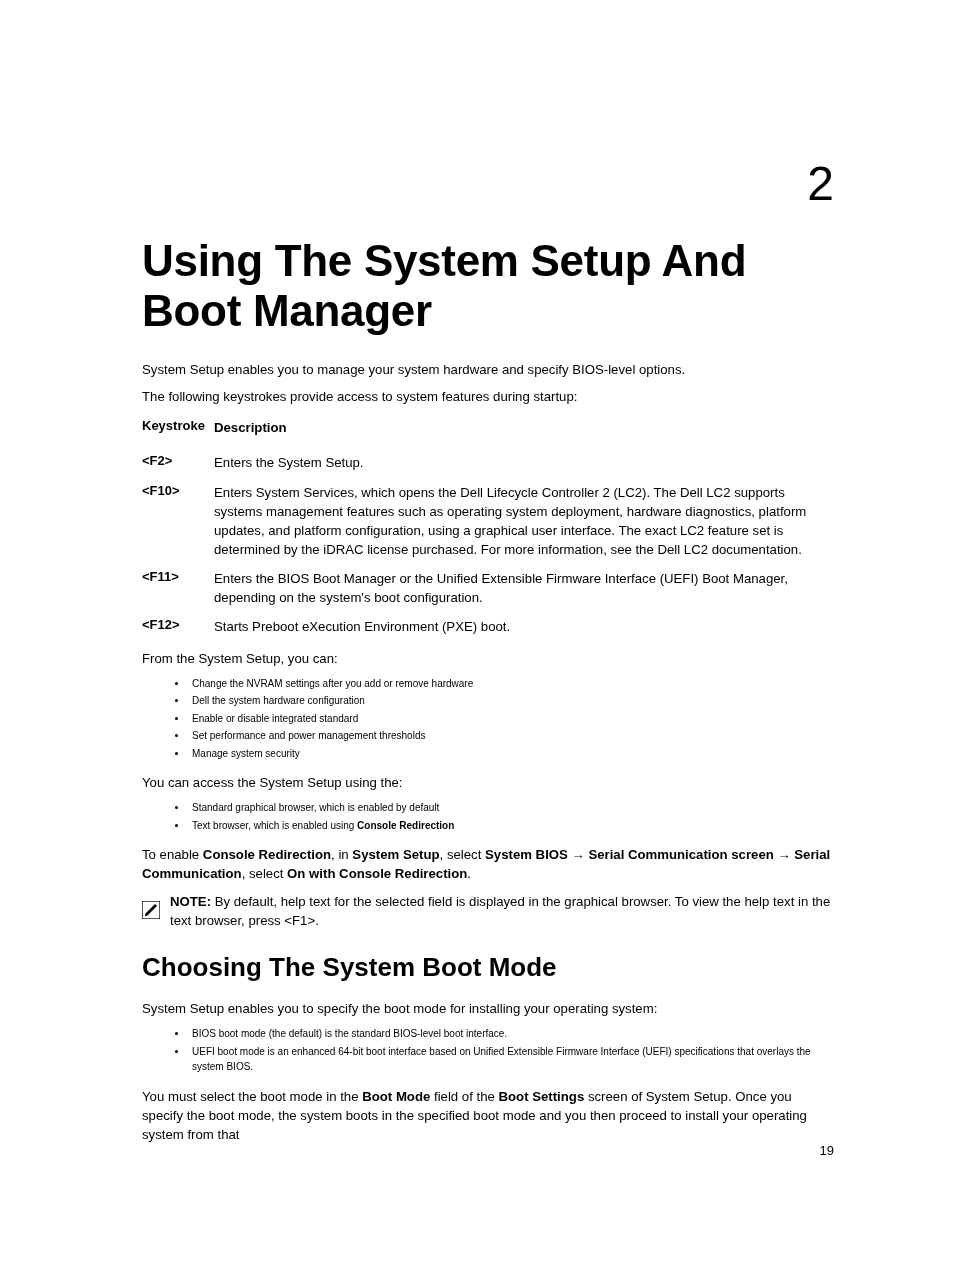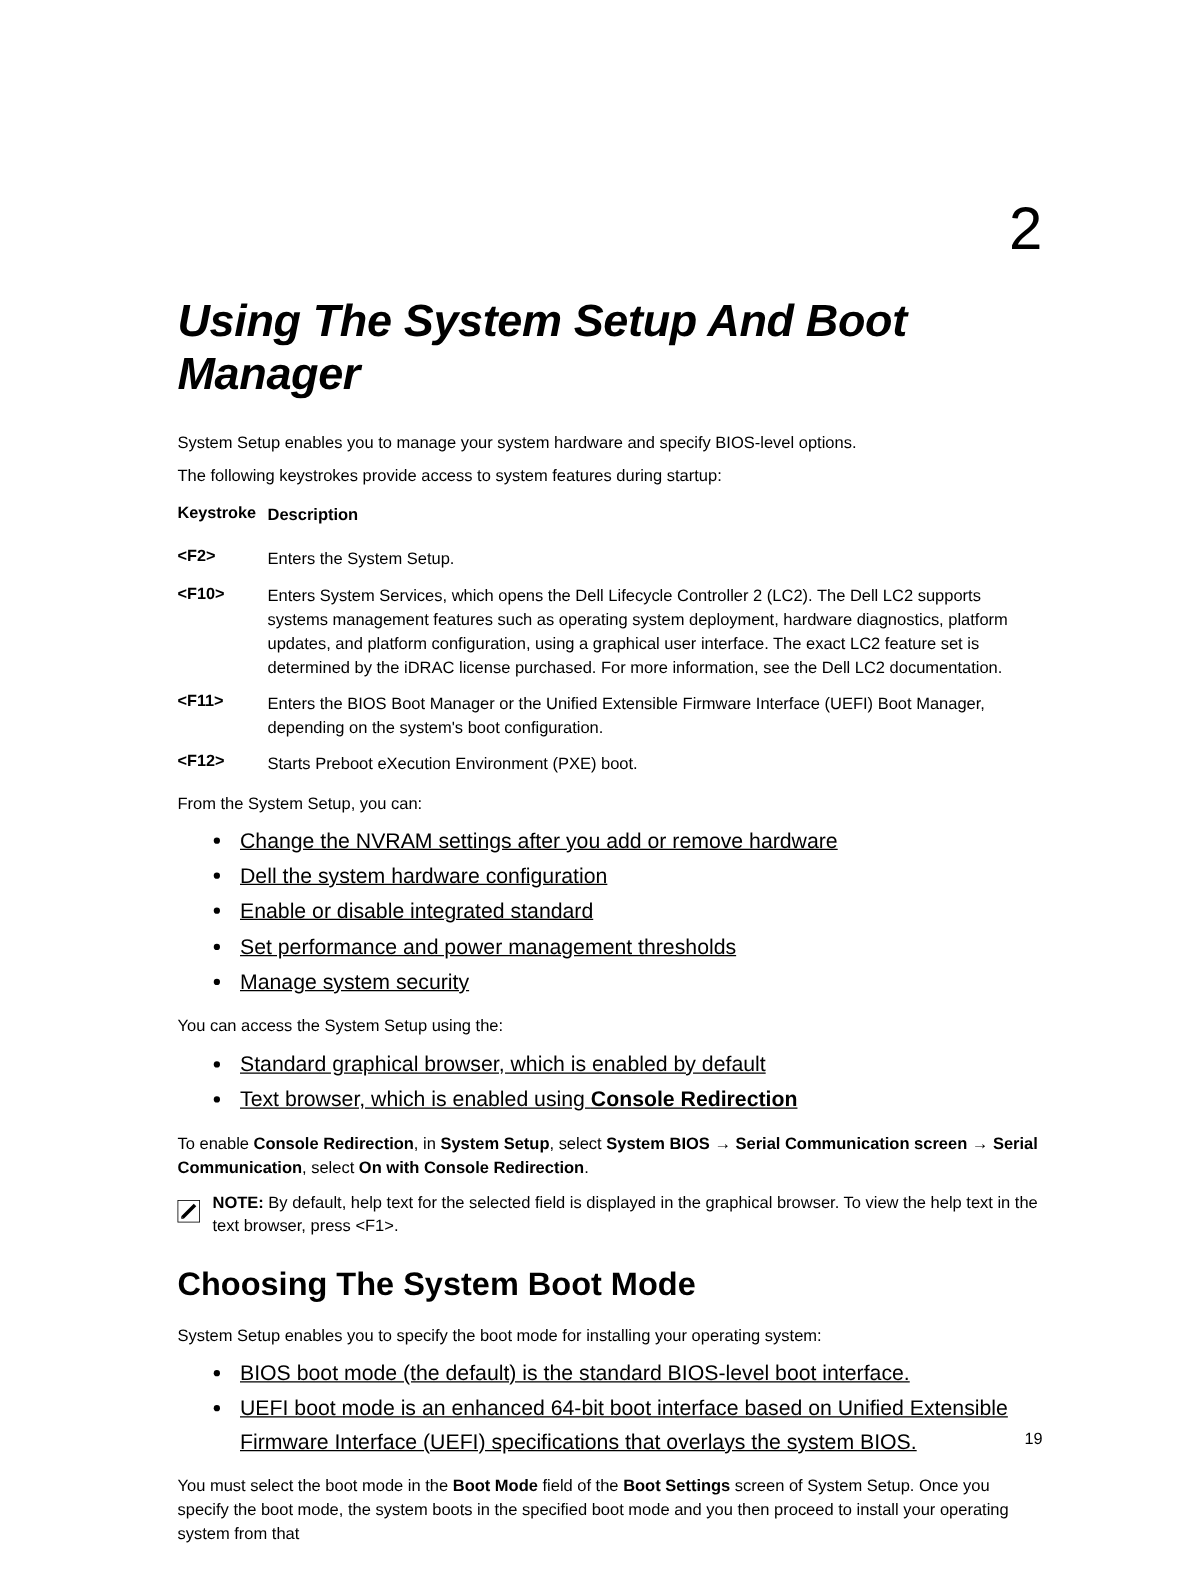--- a/index.html
+++ b/index.html
@@ -18,25 +18,24 @@
   }
   .chapter-number {
     text-align: right;
     font-size: 48px;
     font-weight: 400;
     line-height: 1;
     margin-bottom: 28px;
     padding-right: 2px;
   }
   h1 {
-    font-size: 36px;
+    font-size: 44px;
     font-weight: 600;
     margin: 0 0 24px 0;
     letter-spacing: -0.3px;
-    font-style: italic;
   }
   h2 {
     font-size: 26px;
     font-weight: 700;
     margin: 22px 0 16px 0;
   }
   p {
     font-size: 13.2px;
     line-height: 1.45;
     margin: 0 0 8px 0;
@@ -62,25 +61,24 @@
   .kt-desc {
     flex: 1;
     font-size: 13.2px;
     line-height: 1.45;
   }
   ul.bullets {
     margin: 4px 0 12px 0;
     padding-left: 46px;
   }
   ul.bullets li {
-    font-size: 17px;
+    font-size: 10px;
     line-height: 1.55;
     margin-bottom: 2px;
     padding-left: 4px;
-    text-decoration: underline;
   }
   .note-row {
     display: flex;
     align-items: center;
     margin: 6px 0 10px 0;
   }
   .note-icon {
     width: 28px;
     flex-shrink: 0;
     padding-top: 2px;

